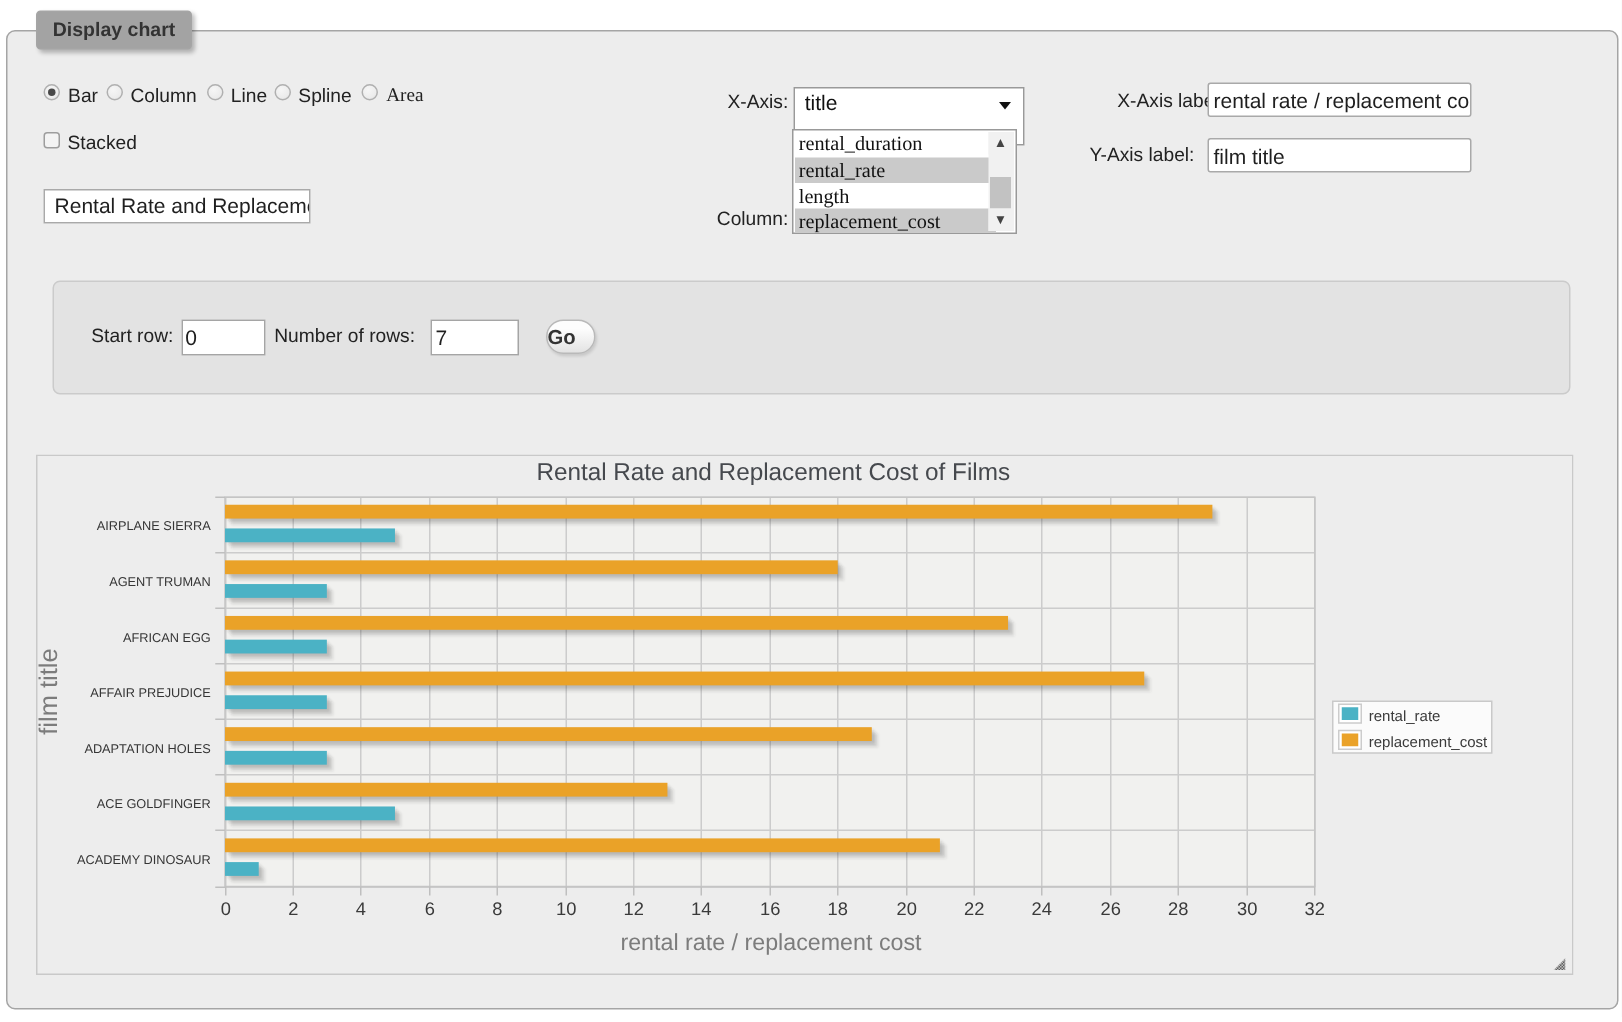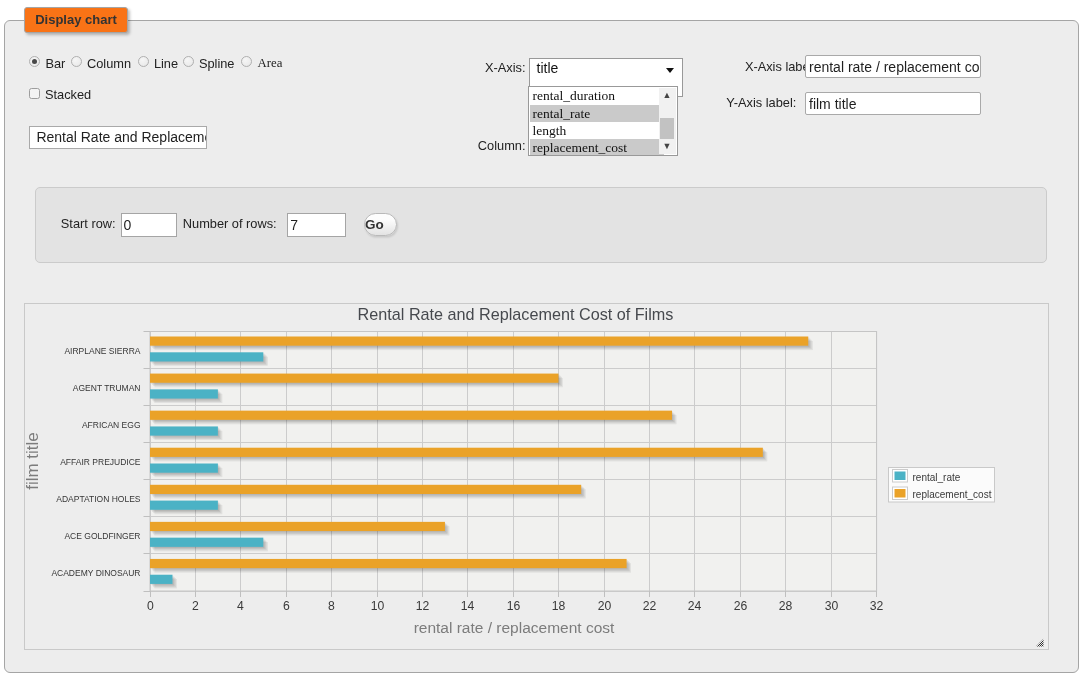--- a/index.html
+++ b/index.html
@@ -1,18 +1,18 @@
 <!DOCTYPE html>
 <html><head><meta charset="utf-8"><title>Display chart</title>
 <style>
 html,body { margin:0; padding:0; background:#ffffff; }
 body { width:1081px; height:681px; position:relative; font-family:"Liberation Sans",sans-serif; font-size:13.3px; color:#222; overflow:hidden; }
 .abs { position:absolute; }
 #fs { left:4px; top:20px; width:1075px; height:653px; background:#ededed; border:1px solid #a5a5a5; border-radius:6px; box-sizing:border-box; }
-#fslegend { left:24px; top:7px; width:104px; height:26px; background:#f97316; border:1px solid #a5a5a5; border-radius:3px; box-shadow:2px 2px 3px rgba(0,0,0,0.25); box-sizing:border-box; text-align:center; line-height:24px; font-size:13px; font-weight:bold; color:#333; }
+#fslegend { left:24px; top:7px; width:104px; height:26px; background:#a3a3a3; border:1px solid #a5a5a5; border-radius:3px; box-shadow:2px 2px 3px rgba(0,0,0,0.25); box-sizing:border-box; text-align:center; line-height:24px; font-size:13px; font-weight:bold; color:#333; }
 .radio { width:11px; height:11px; border-radius:50%; border:1px solid #b0b0b0; background:radial-gradient(circle at 38% 32%, #f6f6f6 0%, #ececec 65%, #dcdcdc 100%); box-sizing:border-box; }
 .radio.on::after { content:""; position:absolute; left:2px; top:2px; width:5px; height:5px; border-radius:50%; background:#484848; }
 .cb { width:11.3px; height:11.6px; border:1px solid #9d9d9d; border-radius:2.5px; background:#f3f3f3; box-sizing:border-box; }
 .lbl14 { font-size:12.8px; line-height:13px; color:#222; }
 .inp { background:#fff; border:1px solid #a9a9a9; box-sizing:border-box; font-size:14px; color:#1f1f1f; line-height:21px; padding:0 0 0 6px; white-space:nowrap; overflow:hidden; }
 .inp2 { background:#fff; border:1px solid #a9a9a9; border-radius:2px; box-sizing:border-box; font-size:14px; color:#1f1f1f; line-height:22px; padding:0 0 0 3px; white-space:nowrap; overflow:hidden; }
 #panel { left:35px; top:187px; width:1012px; height:76px; background:#e3e3e3; border:1px solid #cbcbcb; border-radius:5px; box-sizing:border-box; }
 .pinp { background:#fff; border:1px solid #a5a5a5; box-sizing:border-box; font-size:14px; color:#1f1f1f; line-height:22px; padding:0 0 0 2px; }
 #go { left:364px; top:213px; width:33px; height:23px; border:1px solid #b9b9b9; border-radius:11.5px; background:linear-gradient(#fdfdfd 25%,#e3e3e3); box-sizing:border-box; line-height:21px; font-size:13.5px; font-weight:bold; color:#333; box-shadow:1px 1.5px 2px rgba(0,0,0,0.12); }
 #msel { left:527.5px; top:85.5px; width:150px; height:70px; background:#fff; border:1px solid #999; box-sizing:border-box; overflow:hidden; }

